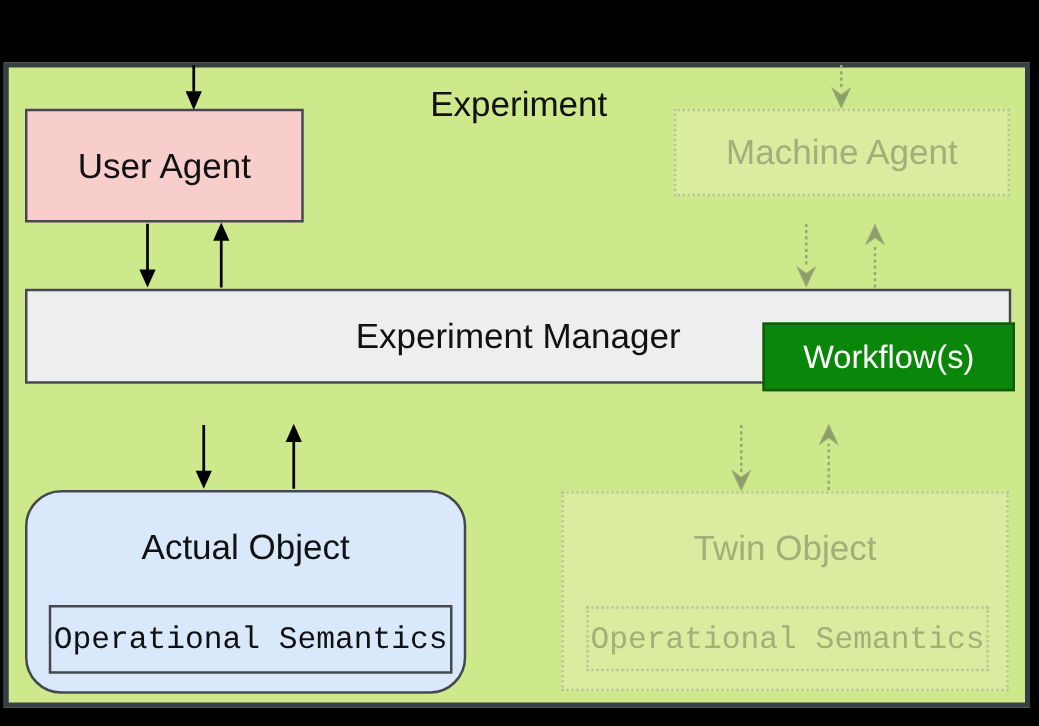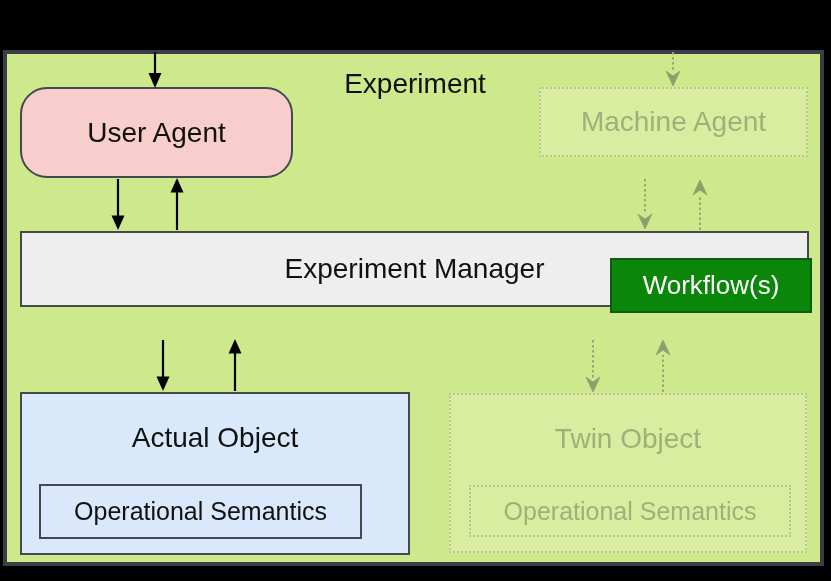--- a/index.html
+++ b/index.html
@@ -35,41 +35,41 @@
     border:4px solid var(--frame-border);
     box-sizing:border-box;
   }
   .node{
     position:absolute;box-sizing:border-box;
     display:flex;align-items:center;justify-content:center;
     text-align:center;
   }
   .solid-node{border:2px solid var(--node-border);}
   .node-label{font-size:28px;line-height:34px;}
-  .user-agent{left:20px;top:87px;width:273px;height:91px;background:var(--user-agent-fill);border-radius:27px;}
+  .user-agent{left:20px;top:87px;width:223px;height:91px;background:var(--user-agent-fill);}
   .machine-agent{left:539px;top:87px;width:269px;height:70px;}
   .faded-node{
     background:var(--faded-fill);
     border:2px dotted var(--faded-border);
     color:var(--faded-text);
   }
   .manager{left:20px;top:231px;width:789px;height:76px;background:var(--manager-fill);flex-direction:column;}
   .workflow{
     left:610px;top:258px;width:202px;height:55px;
     background:var(--workflow-fill);
     border:2px solid var(--workflow-border);
     color:var(--workflow-text);font-size:26px;
   }
-  .actual-object{left:20px;top:392px;width:390px;height:163px;background:var(--object-fill);}
+  .actual-object{left:20px;top:392px;width:353px;height:163px;background:var(--object-fill);border-radius:29px;}
   .twin-object{left:449px;top:393px;width:358px;height:160px;}
   .object-title{position:absolute;left:0;right:0;top:28px;text-align:center;font-size:28px;}
   .inner-box{
     position:absolute;box-sizing:border-box;
     display:flex;align-items:center;justify-content:center;
-    font-size:25px;text-align:center;
+    font-size:25px;text-align:center;font-family:Liberation Mono, monospace;
   }
   .actual-os{left:17px;top:90px;width:323px;height:55px;background:var(--object-fill);border:2px solid var(--node-border);}
   .twin-os{left:18px;top:90px;width:322px;height:52px;background:var(--faded-fill);border:2px dotted var(--faded-border);color:var(--faded-text);}
   .experiment-title{
     position:absolute;left:300px;top:68px;width:230px;
     text-align:center;font-size:28px;
   }
   .arrows{position:absolute;left:0;top:0;width:831px;height:581px;pointer-events:none;}
   .solid-line{stroke:var(--arrow-color);stroke-width:2.2;fill:none;}
   .solid-head{fill:var(--arrow-color);stroke:none;}

